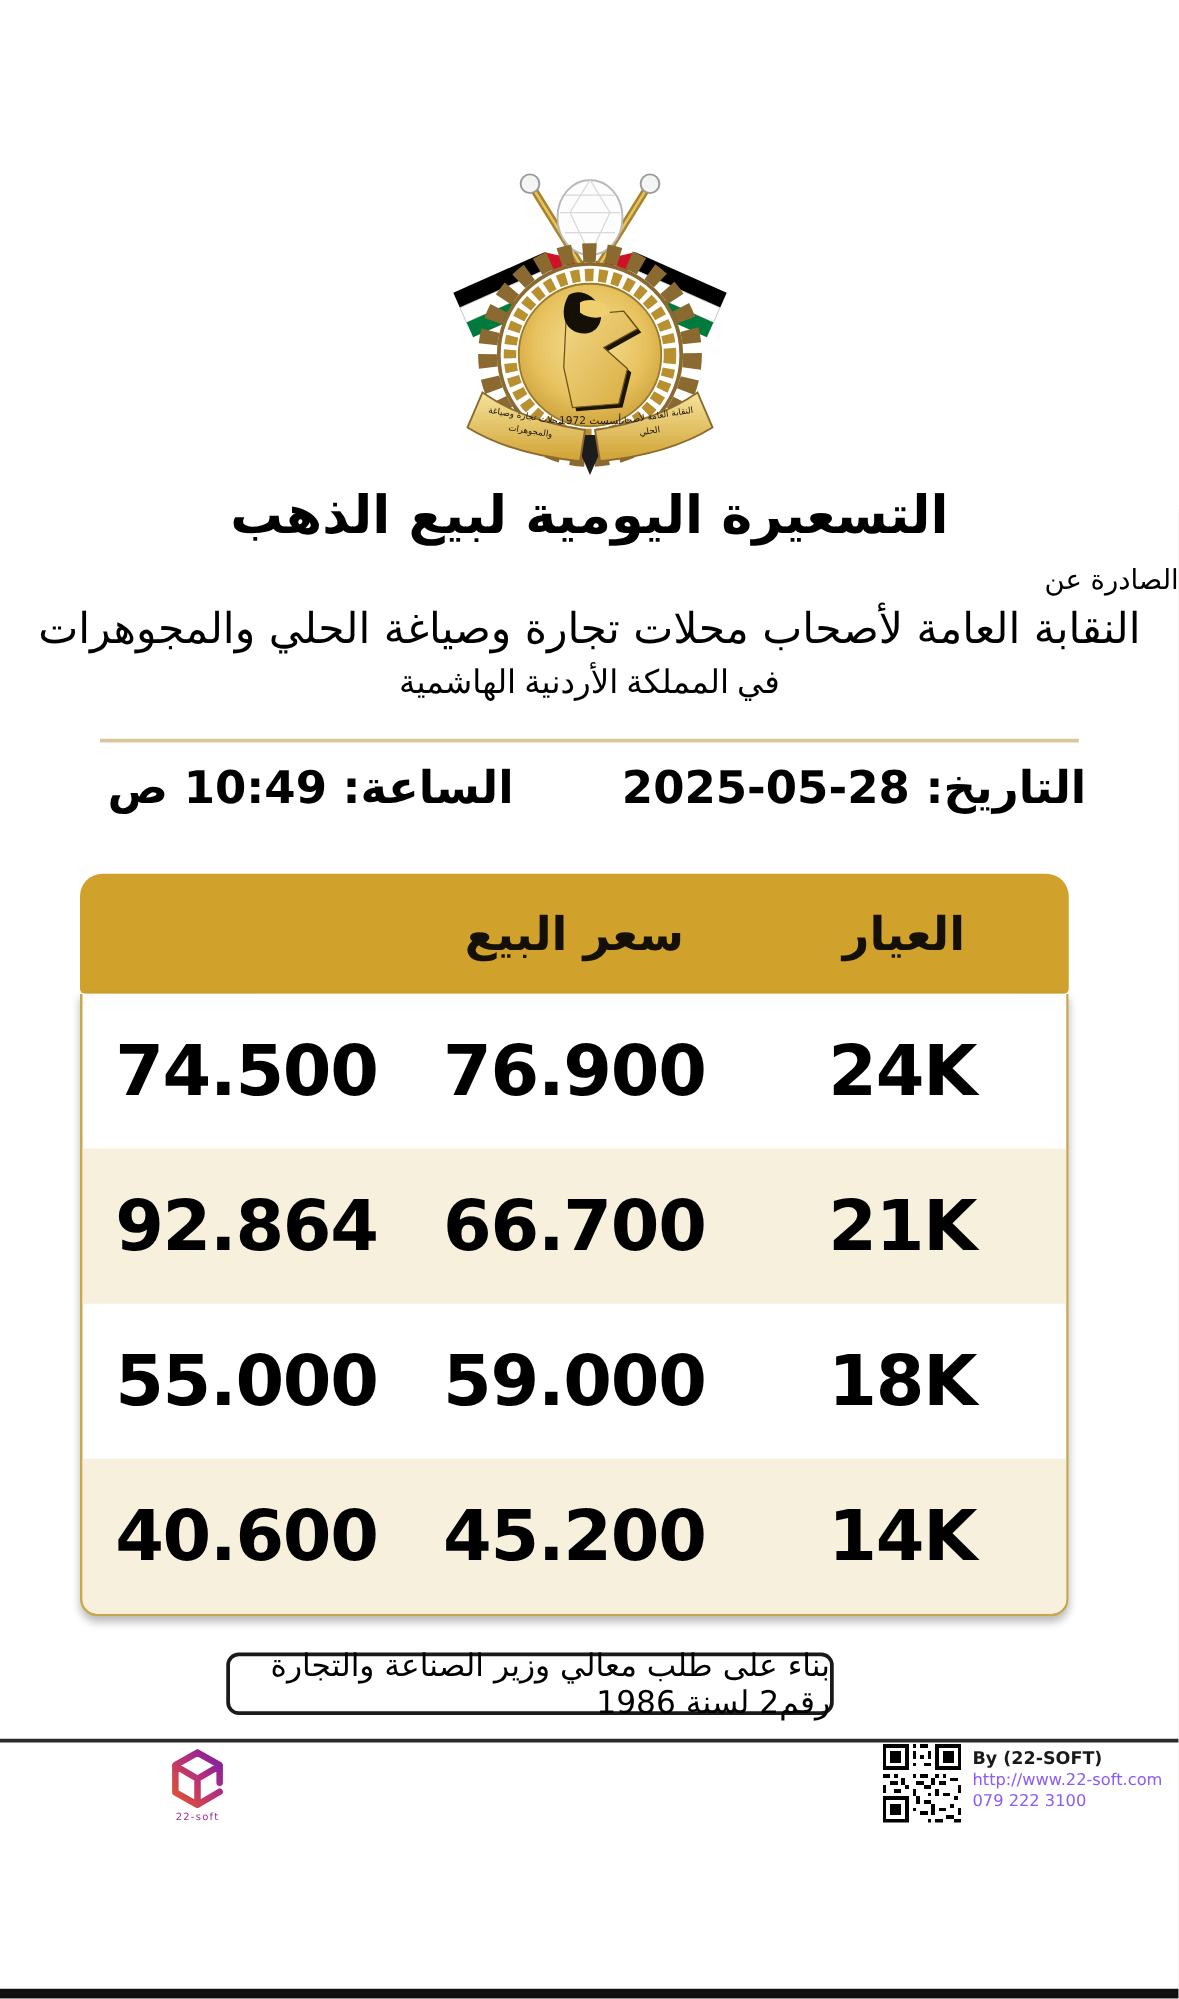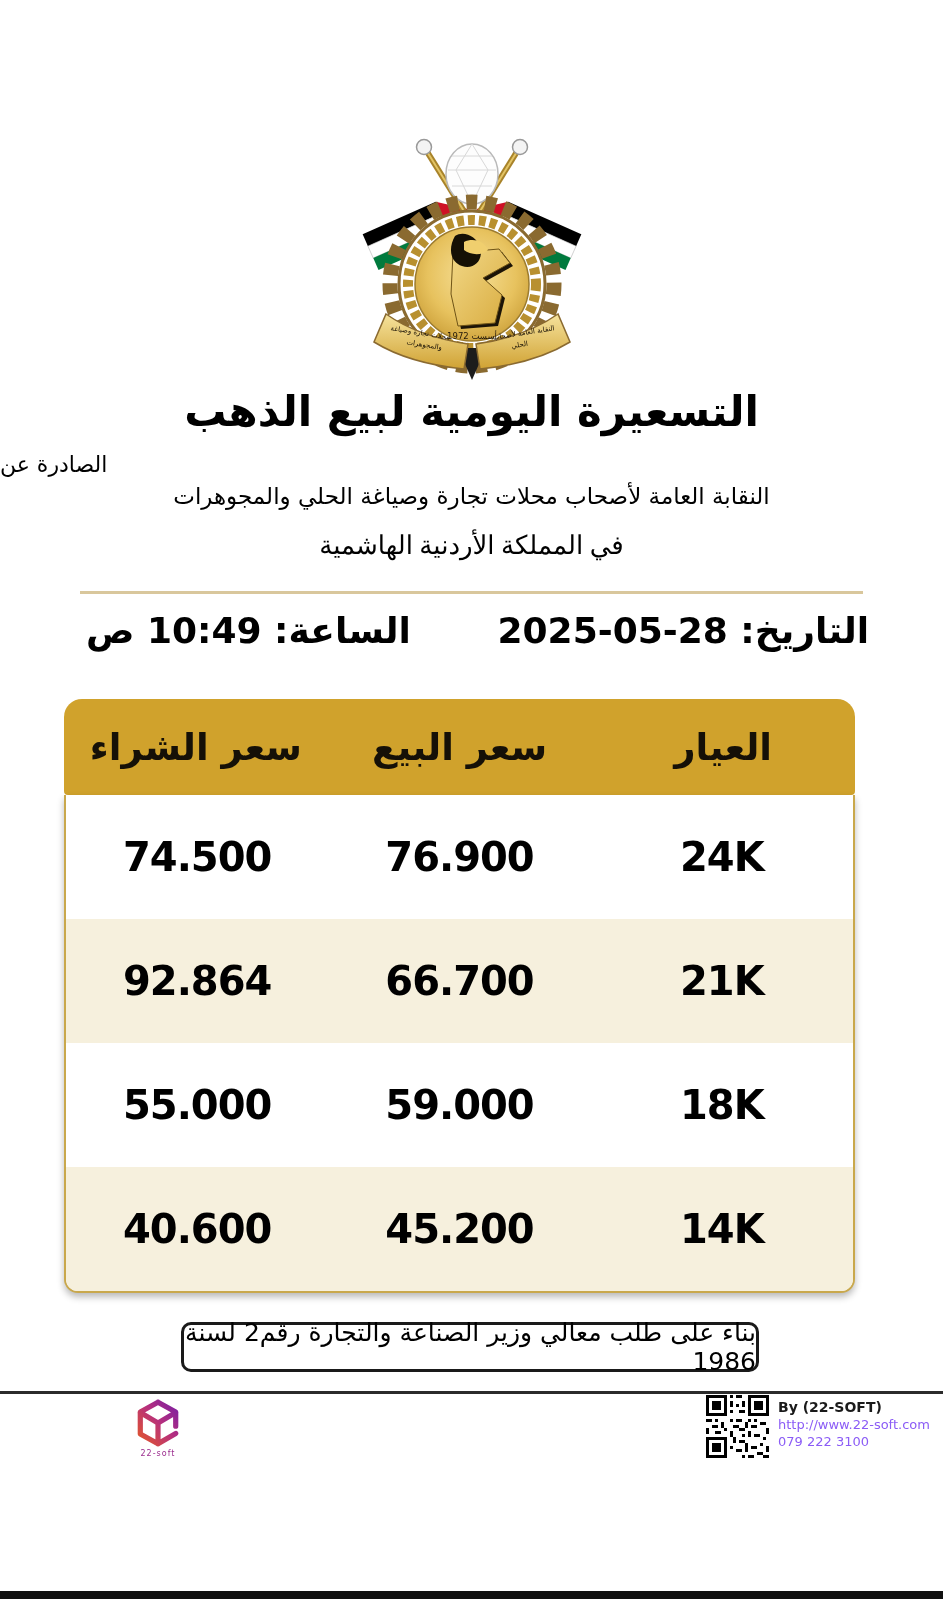--- a/index.html
+++ b/index.html
@@ -12,22 +12,22 @@
     font-family:"DejaVu Sans", sans-serif;
     color:#000;
   }
   
   .emblem{position:absolute;left:352px;top:132px;width:240px;height:252px;}
   
   .main-title{
     position:absolute;top:372px;left:0;width:100%;
     text-align:center;font-size:42px;font-weight:700;direction:rtl;margin-top:15px;
   }
-  .issued-1{position:absolute;top:452px;left:0;width:100%;text-align:left;font-size:22px;direction:rtl;}
-  .issued-2{position:absolute;top:483px;left:0;width:100%;text-align:center;font-size:23px;direction:rtl;}
+  .issued-1{position:absolute;top:452px;left:0;width:100%;text-align:right;font-size:22px;direction:rtl;}
+  .issued-2{position:absolute;top:483px;left:0;width:100%;text-align:center;font-size:34px;direction:rtl;}
   .issued-3{position:absolute;top:530px;left:0;width:100%;text-align:center;font-size:26px;direction:rtl;font-family:Liberation Serif, serif;}
   .gold-divider{
     position:absolute;top:591px;left:80px;width:783px;height:3px;
     background:#d9c79c;
   }
   
   .date-row{
     position:absolute;top:610px;left:0;width:100%;
     display:flex;flex-direction:row;justify-content:space-between;
     direction:rtl;
@@ -53,26 +53,26 @@
     background:#fff;
   }
   .tr{
     height:124px;
     display:grid;grid-template-columns:1fr 1fr 1fr;
     align-items:center;
   }
   .tr.alt{background:#f6f0dd;}
   .td{
     text-align:center;
-    font-size:40px;font-weight:800;letter-spacing:-1px;
+    font-size:56px;font-weight:800;letter-spacing:-1px;
     font-family:"DejaVu Sans", sans-serif;
   }
   
   .note-box{
-    position:absolute;top:1322px;left:181px;width:578px;height:50px;
+    position:absolute;top:1322px;left:181px;width:486px;height:50px;
     border:3px solid #1a1a1a;border-radius:10px;
     display:flex;align-items:center;justify-content:center;
     font-size:25px;direction:rtl;box-sizing:border-box;
     background:#fff;
   }
   
   .footer-line{position:absolute;top:1391px;left:0;width:100%;height:3px;background:#2b2b2b;}
   .soft-logo{position:absolute;left:118px;top:1398px;width:80px;text-align:center;}
   .soft-logo svg{width:52px;height:50px;display:block;margin:0 auto;}
   .soft-logo .label{font-size:8px;color:#9c2d8f;letter-spacing:1px;margin-top:1px;}
@@ -177,21 +177,20 @@
 
   <div class="date-row">
     <span>التاريخ: 28-05-2025</span>
     <span>الساعة: 10:49 ص</span>
   </div>
 
   <div class="price-table">
     <div class="thead">
       <div class="th">العيار</div>
       <div class="th">سعر البيع</div>
-      <div class="th">سعر الشراء</div>
     </div>
     <div class="tbody">
       <div class="tr">
         <div class="td">24K</div>
         <div class="td">76.900</div>
         <div class="td">74.500</div>
       </div>
       <div class="tr alt">
         <div class="td">21K</div>
         <div class="td">66.700</div>

